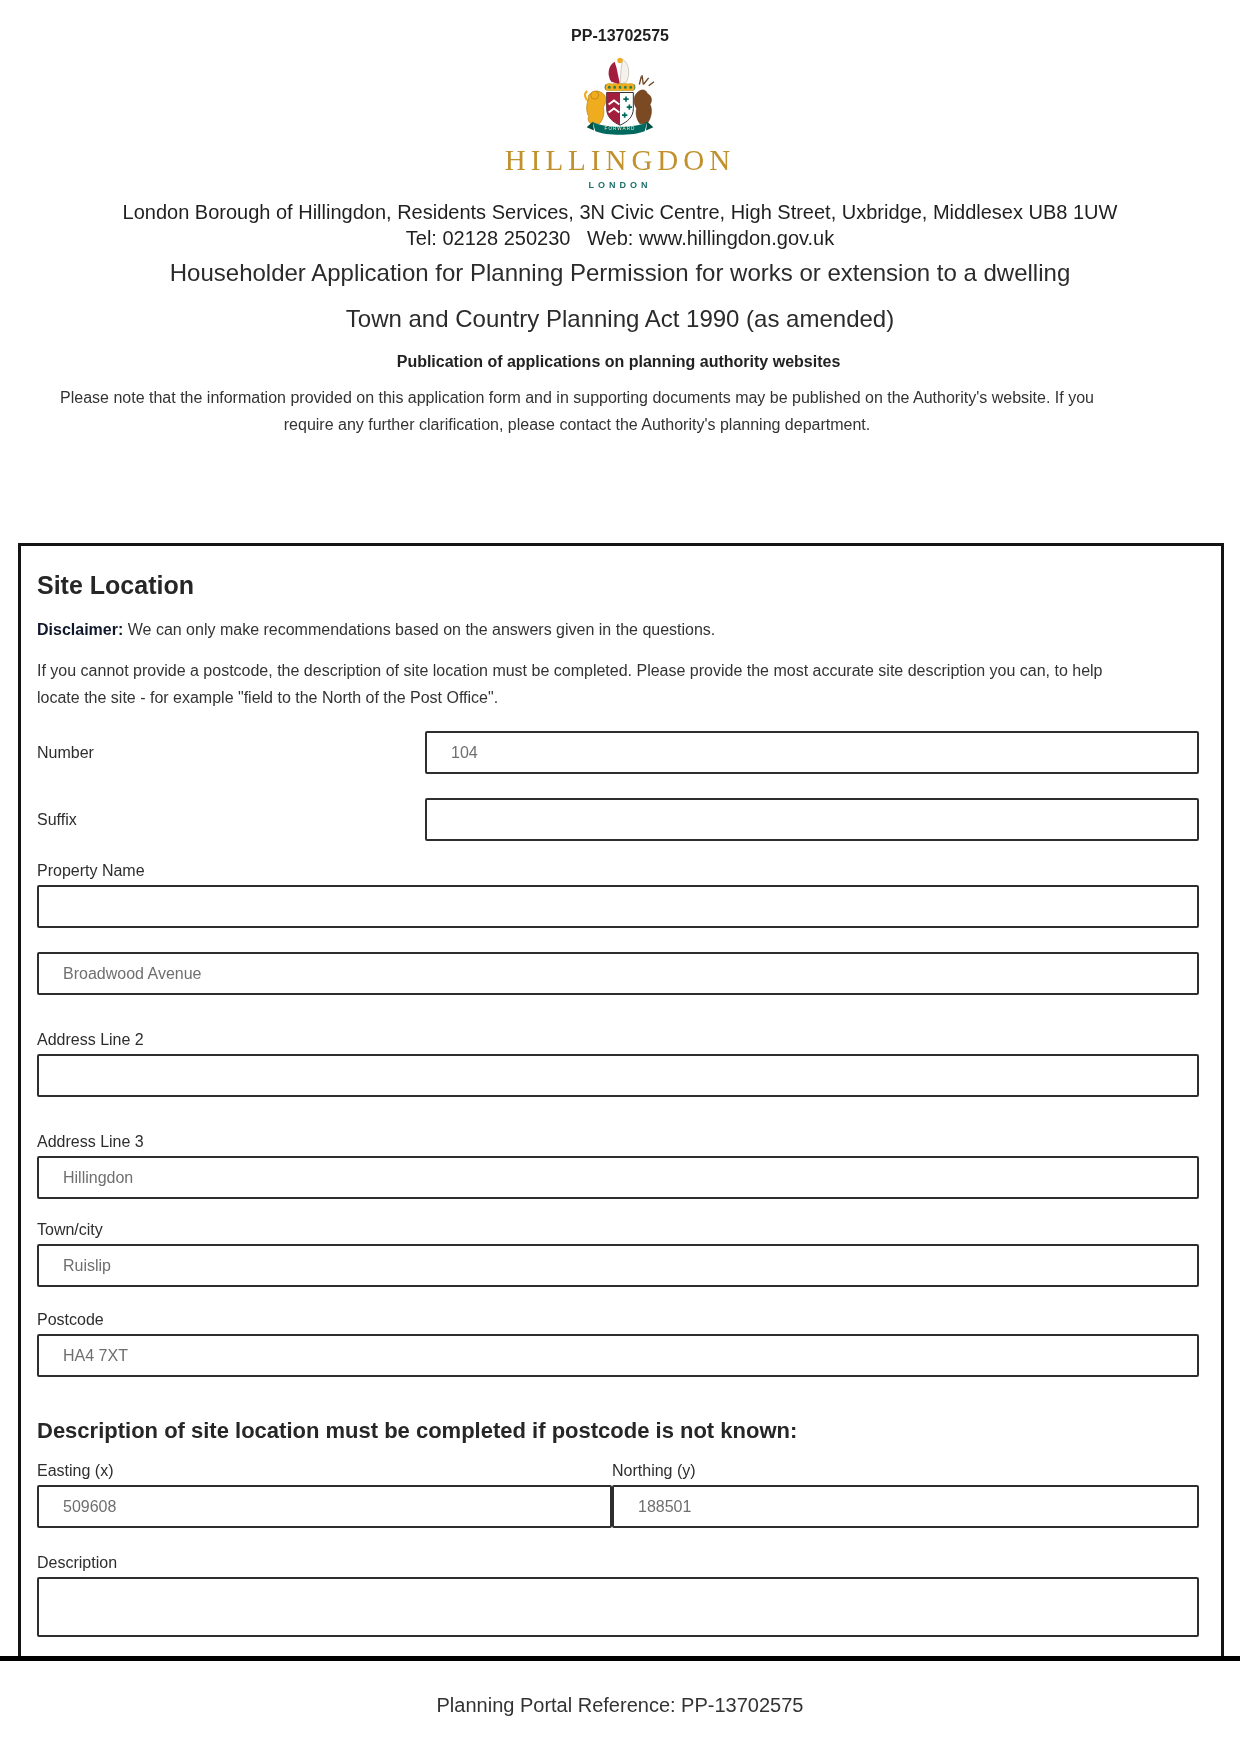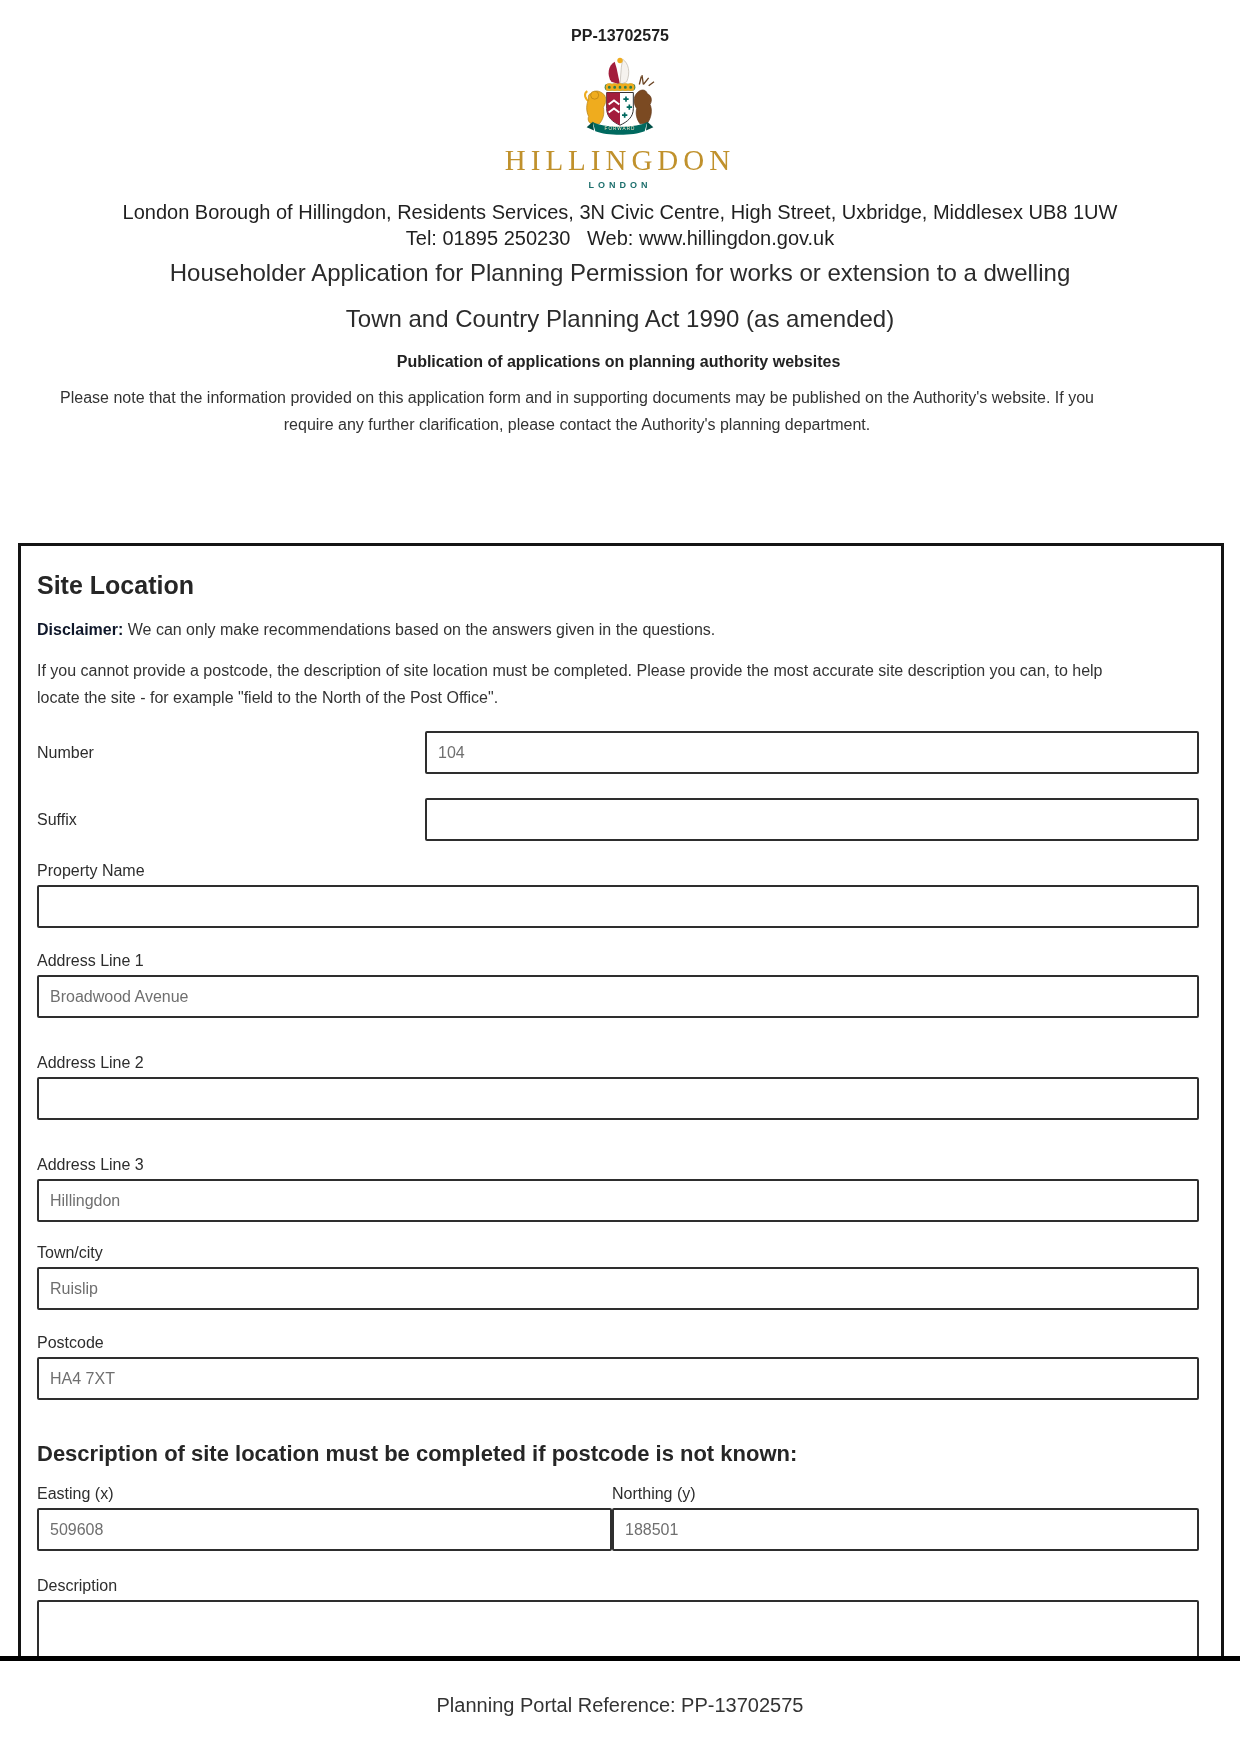--- a/index.html
+++ b/index.html
@@ -44,21 +44,21 @@
   .row-inline .f-label{flex:0 0 388px;}
   .row-inline .f-input{flex:1;}
   .mt20{margin-top:20px;} .mt24{margin-top:24px;} .mt21{margin-top:21px;}
   .mt36{margin-top:36px;} .mt22{margin-top:22px;} .mt26{margin-top:26px;}
   .f-label{display:block;font-size:16px;line-height:18px;color:#2d2d2d;}
   .group .f-label{margin-bottom:5px;}
   .f-input{
     box-sizing:border-box;display:block;width:100%;height:43px;
     border:2px solid #2e2e2e;border-radius:2px;background:#fff;
     font-family:"Liberation Sans",sans-serif;font-size:16px;color:#6f6f6f;
-    padding:0 11px;outline:none;
+    padding:0 24px;outline:none;
   }
   .desc-heading{margin:40px 0 0;font-size:22px;line-height:28px;font-weight:700;color:#262626;}
   .coords{margin-top:17px;display:grid;grid-template-columns:575px 1fr;}
   .f-textarea{
     box-sizing:border-box;display:block;width:100%;height:60px;
     border:2px solid #2e2e2e;border-radius:2px;background:#fff;resize:none;
     font-family:"Liberation Sans",sans-serif;font-size:16px;color:#6f6f6f;
     padding:8px 12px;outline:none;
   }
   
@@ -109,21 +109,21 @@
       <path d="M116 100 l9 8 l-11 5 z" fill="#004F47"></path>
       <path d="M34 100 C48 110 102 110 116 100 L112 114 C94 121 56 121 38 114 Z" fill="#00695F"></path>
       <text x="75" y="112" text-anchor="middle" font-size="7" letter-spacing="1.5" fill="#F5E9C8">FORWARD</text>
     </g>
   </svg>
 
   <div class="wordmark">HILLINGDON</div>
   <div class="london-sub">LONDON</div>
 
   <div class="org-line">London Borough of Hillingdon, Residents Services, 3N Civic Centre, High Street, Uxbridge, Middlesex UB8 1UW</div>
-  <div class="tel-line">Tel: 01895 250230   Web: www.hillingdon.gov.uk</div>
+  <div class="tel-line">Tel: 02128 250230   Web: www.hillingdon.gov.uk</div>
 
   <h1 class="app-title">Householder Application for Planning Permission for works or extension to a dwelling</h1>
   <h2 class="act-title">Town and Country Planning Act 1990 (as amended)</h2>
 
   <div class="pub">
     <div class="pub-heading">Publication of applications on planning authority websites</div>
     <div class="pub-body">Please note that the information provided on this application form and in supporting documents may be published on the Authority's website. If you require any further clarification, please contact the Authority's planning department.</div>
   </div>
 
   <div class="site-box">
@@ -145,21 +145,20 @@
       <label class="f-label">Suffix</label>
       <input class="f-input" type="text" value="" style="">
     </div>
 
     <div class="group mt21">
       <label class="f-label">Property Name</label>
       <input class="f-input" type="text" value="" style="">
     </div>
 
     <div class="group mt24">
-      <label class="f-label">Address Line 1</label>
       <input class="f-input" type="text" value="Broadwood Avenue" style="">
     </div>
 
     <div class="group mt36">
       <label class="f-label">Address Line 2</label>
       <input class="f-input" type="text" value="" style="">
     </div>
 
     <div class="group mt36">
       <label class="f-label">Address Line 3</label>

